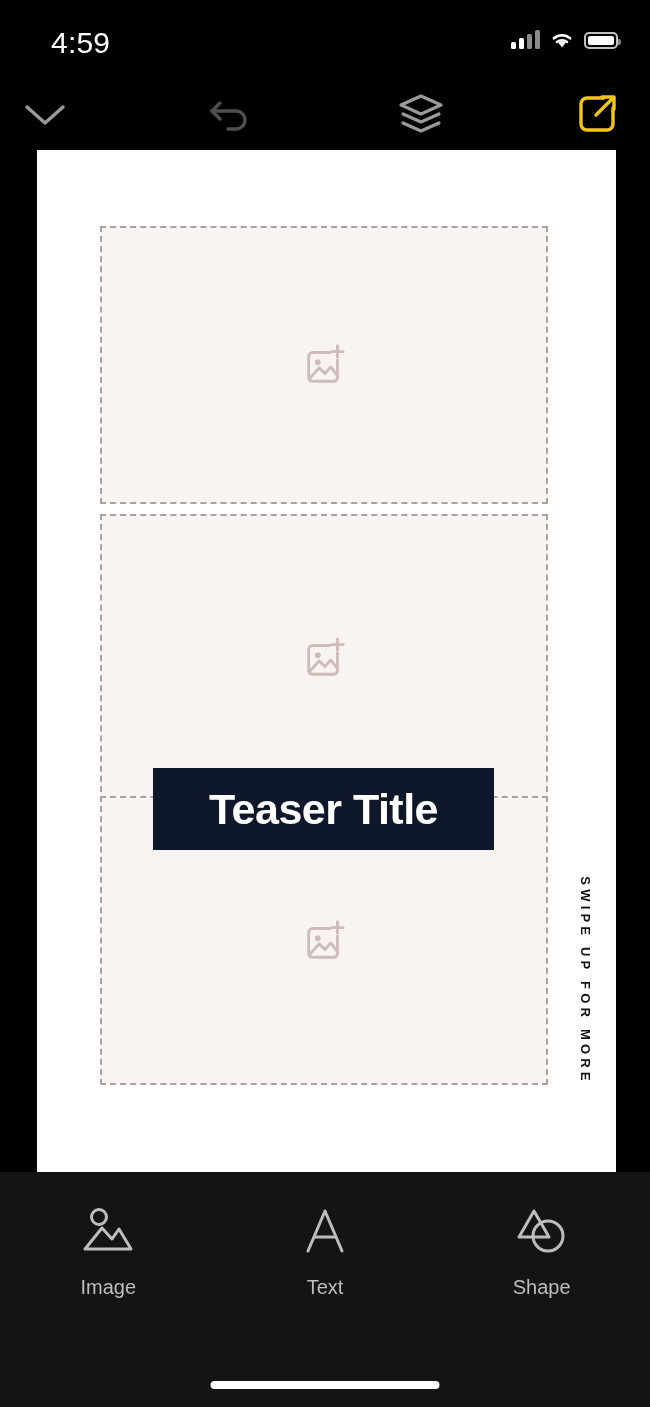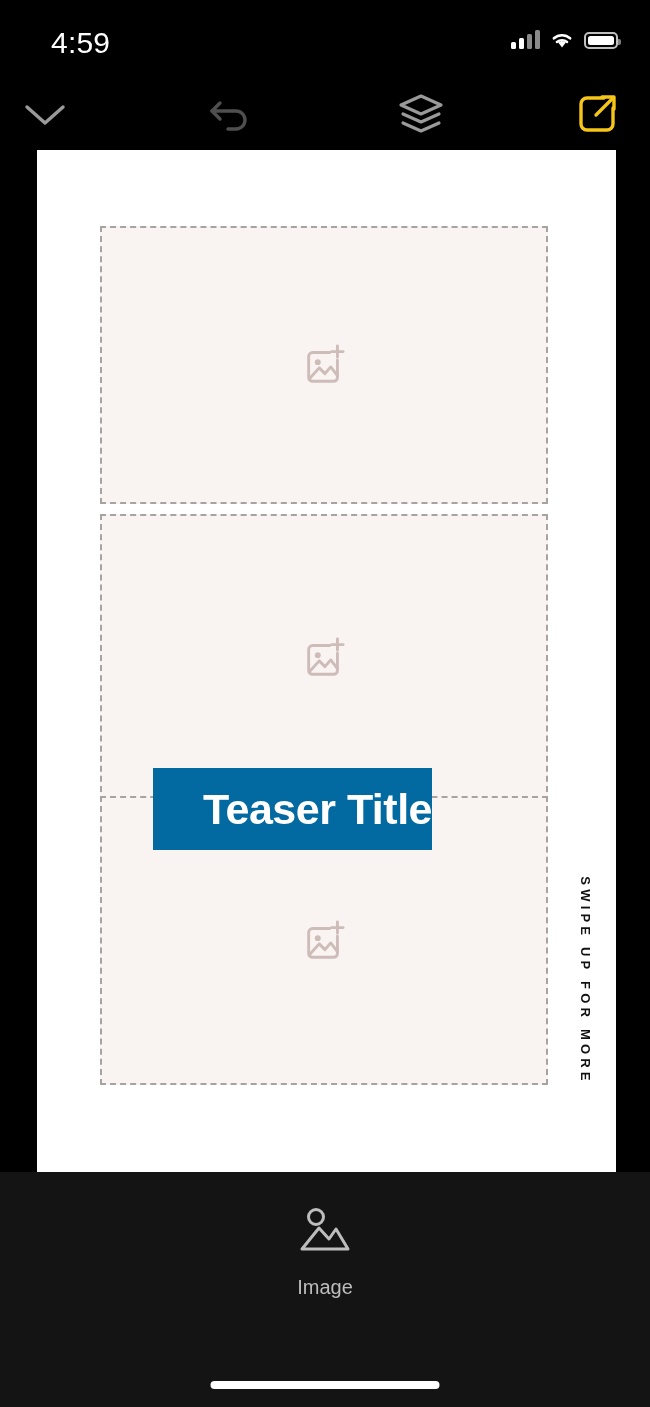--- a/index.html
+++ b/index.html
@@ -84,23 +84,23 @@
   #img-slot-1 { left:63px; top:76px;  width:448px; height:278px; }
   #img-slot-2 { left:63px; top:364px; width:448px; height:288px; }
   #img-slot-3 { left:63px; top:646px; width:448px; height:289px; }
 
   .ph-icon { width:46px; height:46px; }
 
   
   #teaser-title {
     position:absolute;
     left:116px; top:618px;
-    width:279px; height:82px;
-    background:#0369a1;
-    display:flex; align-items:center; justify-content:flex-end;
+    width:341px; height:82px;
+    background:#0f172a;
+    display:flex; align-items:center; justify-content:center;
     cursor:pointer;
   }
   #teaser-title-text {
     color:#ffffff;
     font-size:43px;
     font-weight:bold;
     letter-spacing:-0.5px;
     white-space:nowrap;
   }
 
@@ -256,22 +256,40 @@
       <div class="tool-tab">
         <div class="tool-icon">
           <svg width="58" height="52" viewBox="0 0 58 52">
             <circle cx="20" cy="12" r="7.5" stroke="#bdbdbd" stroke-width="3" fill="none"></circle>
             <path d="M6 44 L23 23 L33 34 L40 24 L52 44 Z" stroke="#bdbdbd" stroke-width="3" fill="none" stroke-linejoin="round"></path>
           </svg>
         </div>
         <div class="tool-label">Image</div>
       </div>
 
-
-
+      <div class="tool-tab">
+        <div class="tool-icon">
+          <svg width="50" height="52" viewBox="0 0 50 52">
+            <path d="M8 46 L25 6 L42 46" stroke="#bdbdbd" stroke-width="3" fill="none" stroke-linecap="round" stroke-linejoin="round"></path>
+            <path d="M15 32 H35" stroke="#bdbdbd" stroke-width="3" stroke-linecap="round"></path>
+          </svg>
+        </div>
+        <div class="tool-label">Text</div>
+      </div>
+
+
+      <div class="tool-tab">
+        <div class="tool-icon">
+          <svg width="58" height="52" viewBox="0 0 58 52">
+            <path d="M21 6 L36 32 H6 Z" stroke="#bdbdbd" stroke-width="3" fill="none" stroke-linejoin="round"></path>
+            <circle cx="35" cy="31" r="15" stroke="#bdbdbd" stroke-width="3" fill="none"></circle>
+          </svg>
+        </div>
+        <div class="tool-label">Shape</div>
+      </div>
 
 
     </div>
 
     <div id="home-indicator"></div>
   </div>
 
 </div>
 
 </body></html>

